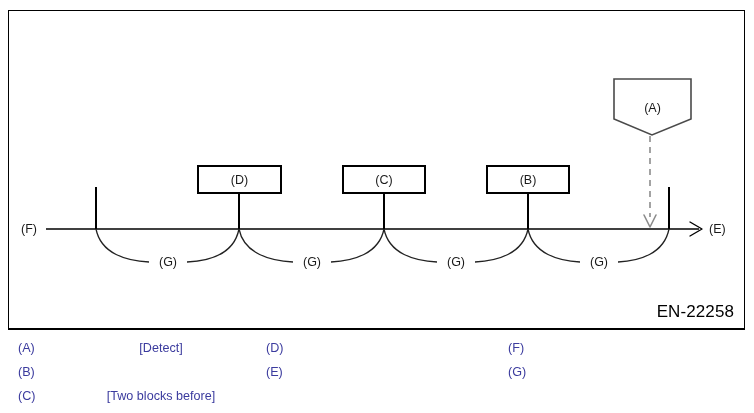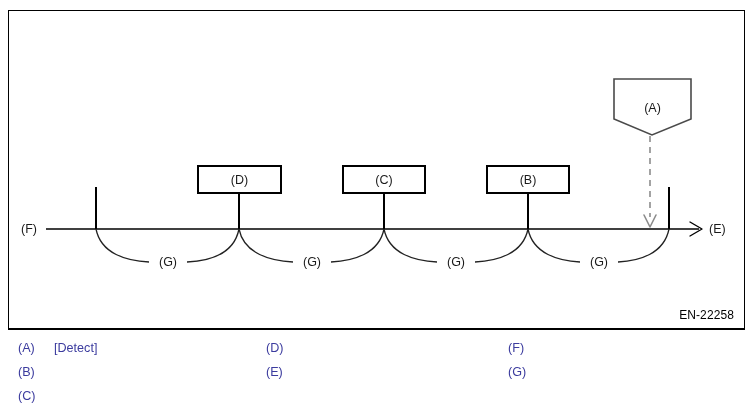--- a/index.html
+++ b/index.html
@@ -33,21 +33,21 @@
     background: #ffffff;
   }
   .diagram-svg {
     position: absolute;
     left: 0; top: 0;
   }
   .ref-code {
     position: absolute;
     right: 10px;
     bottom: 6px;
-    font-size: 12px;
+    font-size: 17px;
     color: #000000;
     letter-spacing: 0.1px;
     white-space: nowrap;
     margin-top: 48px;
   }
   
   .legend {
     position: absolute;
     left: 8px;
     top: 336px;
@@ -69,20 +69,21 @@
     height: 24px;
     line-height: 24px;
     white-space: nowrap;
   }
   .legend-key {
     width: 36px;
     flex: 0 0 36px;
   }
   .legend-val {
     flex: 1 1 auto;
+    text-align: center;
   }
   
   text.dg {
     font-family: "Liberation Sans", sans-serif;
     font-size: 12.5px;
     fill: #1a1a1a;
   }
 </style>
 </head>
 <body>
@@ -159,20 +160,21 @@
     <div class="legend-col c1">
       <div class="legend-row">
         <span class="legend-key">(A)</span>
         <span class="legend-val">[Detect]</span>
       </div>
       <div class="legend-row">
         <span class="legend-key">(B)</span>
       </div>
       <div class="legend-row">
         <span class="legend-key">(C)</span>
+        <span class="legend-val">[Two blocks before]</span>
       </div>
     </div>
 
     <div class="legend-col c2">
       <div class="legend-row">
         <span class="legend-key">(D)</span>
       </div>
       <div class="legend-row">
         <span class="legend-key">(E)</span>
       </div>

